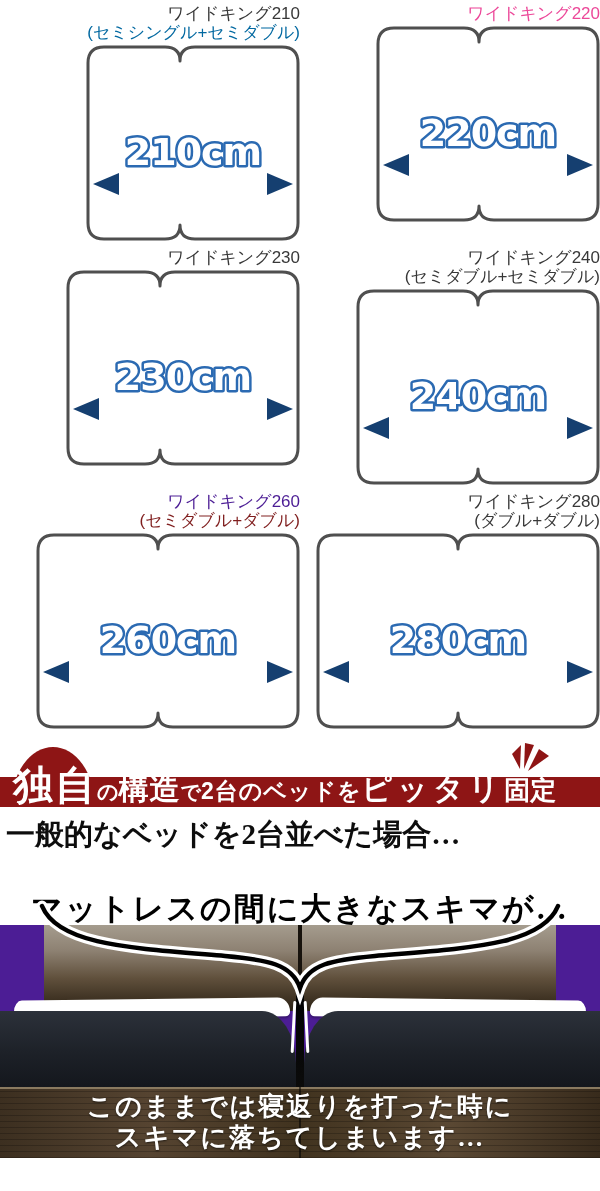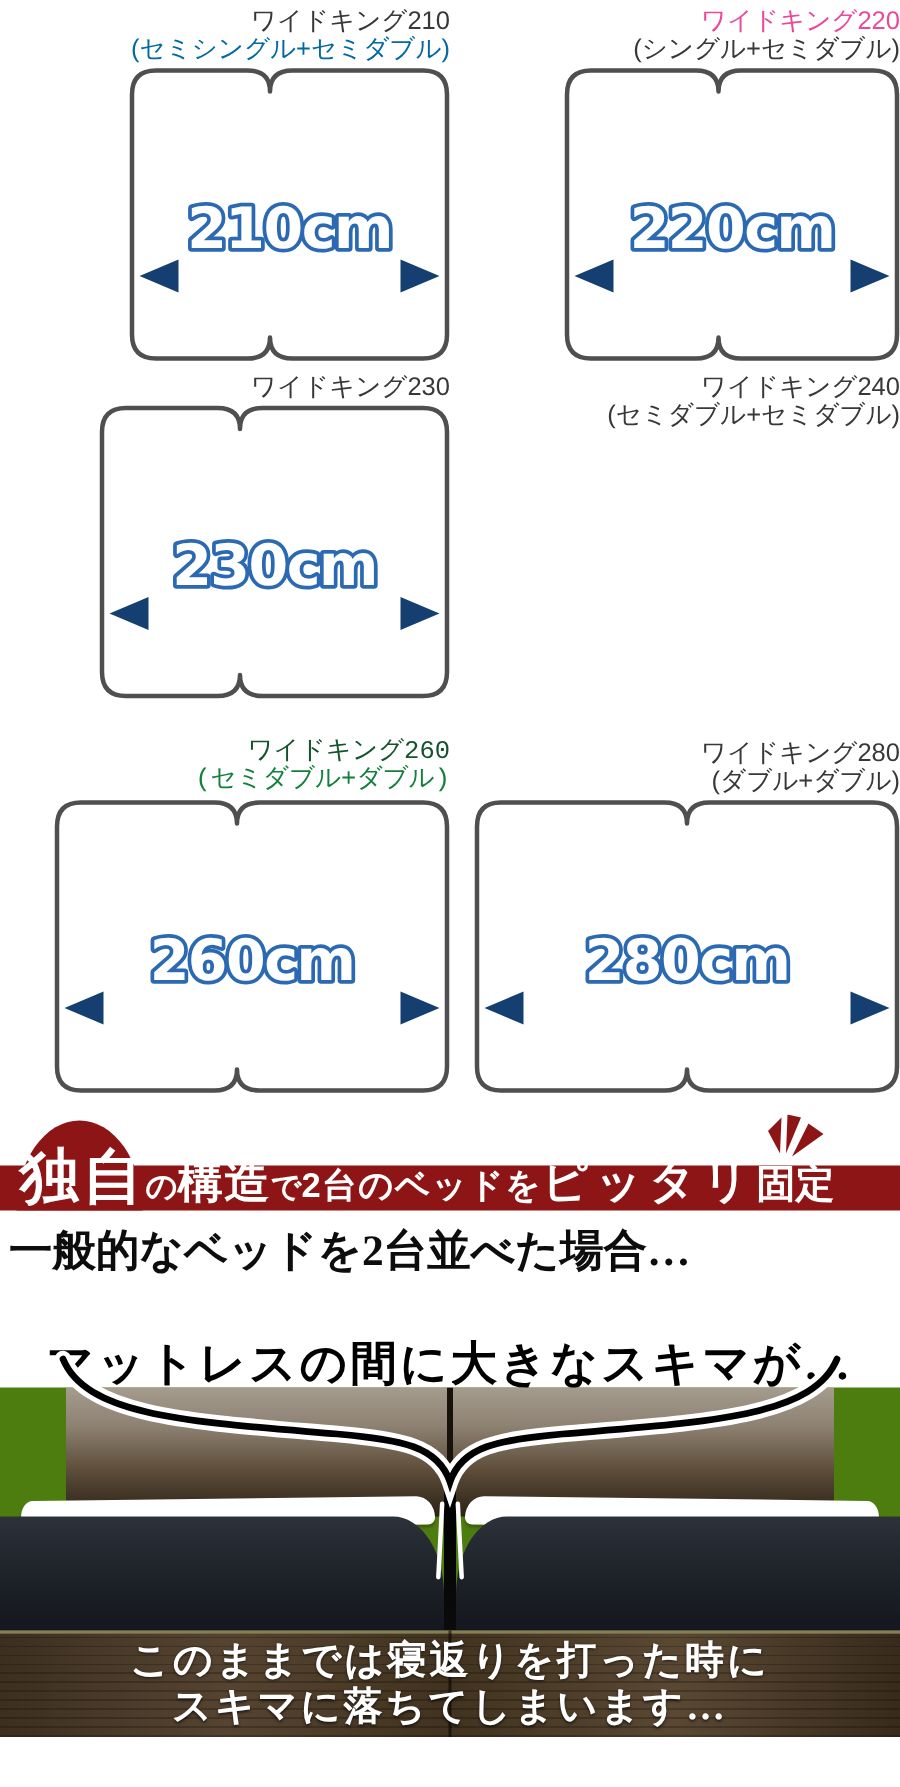--- a/index.html
+++ b/index.html
@@ -35,21 +35,21 @@
   .sparkle{position:absolute;left:512px;top:11px;width:40px;height:30px;}
   
   .lead{height:44px;box-sizing:border-box;padding:7px 0 0 6px;
     font-family:"Liberation Serif","DejaVu Serif",serif;font-weight:bold;
     font-size:29px;line-height:34px;color:#0d0d0d;letter-spacing:0;}
   
   .photo-section{position:relative;height:337px;}
   .photo-headline{position:absolute;top:34px;left:0;width:100%;text-align:center;
     font-family:"Liberation Serif","DejaVu Serif",serif;font-weight:bold;font-size:31px;color:#000;letter-spacing:2px;}
   .brace-svg{position:absolute;left:0;top:0;width:600px;height:180px;z-index:5;}
-  .photo{position:absolute;left:0;top:71px;width:600px;height:233px;background:#4d7c0f;overflow:hidden;}
+  .photo{position:absolute;left:0;top:71px;width:600px;height:233px;background:#4c1d95;overflow:hidden;}
   .headboard{position:absolute;top:0;height:86px;background:linear-gradient(180deg,#a59c8e 0%,#8d8172 30%,#60503c 62%,#2b2114 100%);}
   .headboard-left{left:44px;width:254px;}
   .headboard-right{left:302px;width:254px;}
   .head-seam{position:absolute;left:298px;top:0;width:4px;height:90px;background:#17120c;}
   .sheet{position:absolute;top:74px;height:19px;background:#ffffff;box-shadow:0 2px 2px rgba(0,0,0,.25);}
   .sheet-left{left:14px;width:276px;border-radius:10px 16px 6px 6px / 14px 18px 6px 6px;transform:rotate(-0.7deg);}
   .sheet-right{left:310px;width:276px;border-radius:16px 10px 6px 6px / 18px 14px 6px 6px;transform:rotate(0.7deg);}
   .mattress{position:absolute;top:86px;height:76px;background:linear-gradient(180deg,#2c313a 0%,#1d2128 55%,#14171d 100%);}
   .mattress-left{left:-12px;width:308px;border-radius:8px 34px 0 0 / 8px 52px 0 0;}
   .mattress-right{left:304px;width:308px;border-radius:34px 8px 0 0 / 52px 8px 0 0;}
@@ -90,21 +90,20 @@
           <g>
             <line x1="28" y1="139" x2="186" y2="139" stroke="url(#ag0)" stroke-width="4"></line>
             <polygon points="7,139 33,128 33,150" fill="#153f70"></polygon>
             <polygon points="207,139 181,128 181,150" fill="#153f70"></polygon>
           </g>
         </svg>
       </div>
     </div>
     <div class="diagram-cell">
       <div class="diagram-title" style="color: #ec4899;">ワイドキング220</div>
-      <div class="diagram-subtitle" style="color: rgb(56, 56, 56);">(シングル+セミダブル)</div>
       <div class="shape-wrap">
         <svg width="224" height="196" viewBox="0 0 224 196">
           <defs>
             <linearGradient id="ag1" x1="0" y1="0" x2="1" y2="0">
               <stop offset="0" stop-color="#153f70"></stop>
               <stop offset="0.25" stop-color="#2f6fae"></stop>
               <stop offset="0.5" stop-color="#90def7"></stop>
               <stop offset="0.75" stop-color="#2f6fae"></stop>
               <stop offset="1" stop-color="#153f70"></stop>
             </linearGradient>
@@ -138,24 +137,44 @@
             <line x1="28" y1="139" x2="206" y2="139" stroke="url(#ag2)" stroke-width="4"></line>
             <polygon points="7,139 33,128 33,150" fill="#153f70"></polygon>
             <polygon points="227,139 201,128 201,150" fill="#153f70"></polygon>
           </g>
         </svg>
       </div>
     </div>
     <div class="diagram-cell">
       <div class="diagram-title" style="color: rgb(56, 56, 56);">ワイドキング240</div>
       <div class="diagram-subtitle" style="color: rgb(56, 56, 56);">(セミダブル+セミダブル)</div>
-    </div>
-    <div class="diagram-cell">
-      <div class="diagram-title" style="color: #14532d; font-family: Liberation Mono, monospace;">ワイドキング260</div>
-      <div class="diagram-subtitle" style="color: #15803d; font-family: Liberation Mono, monospace;">(セミダブル+ダブル)</div>
+      <div class="shape-wrap">
+        <svg width="244" height="196" viewBox="0 0 244 196">
+          <defs>
+            <linearGradient id="ag3" x1="0" y1="0" x2="1" y2="0">
+              <stop offset="0" stop-color="#153f70"></stop>
+              <stop offset="0.25" stop-color="#2f6fae"></stop>
+              <stop offset="0.5" stop-color="#90def7"></stop>
+              <stop offset="0.75" stop-color="#2f6fae"></stop>
+              <stop offset="1" stop-color="#153f70"></stop>
+            </linearGradient>
+          </defs>
+          <path d="M 18,2 H 107 Q 122,2 122,16 Q 122,2 137,2 H 226 Q 242,2 242,18 V 178 Q 242,194 226,194 H 137 Q 122,194 122,180 Q 122,194 107,194 H 18 Q 2,194 2,178 V 18 Q 2,2 18,2 Z" fill="#ffffff" stroke="#4f4f4f" stroke-width="3" stroke-linejoin="round"></path>
+          <text class="size-label" x="122" y="120" font-size="38" text-anchor="middle" fill="#ffffff" stroke="#2b6ab2" stroke-width="5" paint-order="stroke" stroke-linejoin="round" letter-spacing="-1">240cm</text>
+          <g>
+            <line x1="28" y1="139" x2="216" y2="139" stroke="url(#ag3)" stroke-width="4"></line>
+            <polygon points="7,139 33,128 33,150" fill="#153f70"></polygon>
+            <polygon points="237,139 211,128 211,150" fill="#153f70"></polygon>
+          </g>
+        </svg>
+      </div>
+    </div>
+    <div class="diagram-cell">
+      <div class="diagram-title" style="color: #4c1d95;">ワイドキング260</div>
+      <div class="diagram-subtitle" style="color: #7f1d1d;">(セミダブル+ダブル)</div>
       <div class="shape-wrap">
         <svg width="264" height="196" viewBox="0 0 264 196">
           <defs>
             <linearGradient id="ag4" x1="0" y1="0" x2="1" y2="0">
               <stop offset="0" stop-color="#153f70"></stop>
               <stop offset="0.25" stop-color="#2f6fae"></stop>
               <stop offset="0.5" stop-color="#90def7"></stop>
               <stop offset="0.75" stop-color="#2f6fae"></stop>
               <stop offset="1" stop-color="#153f70"></stop>
             </linearGradient>

